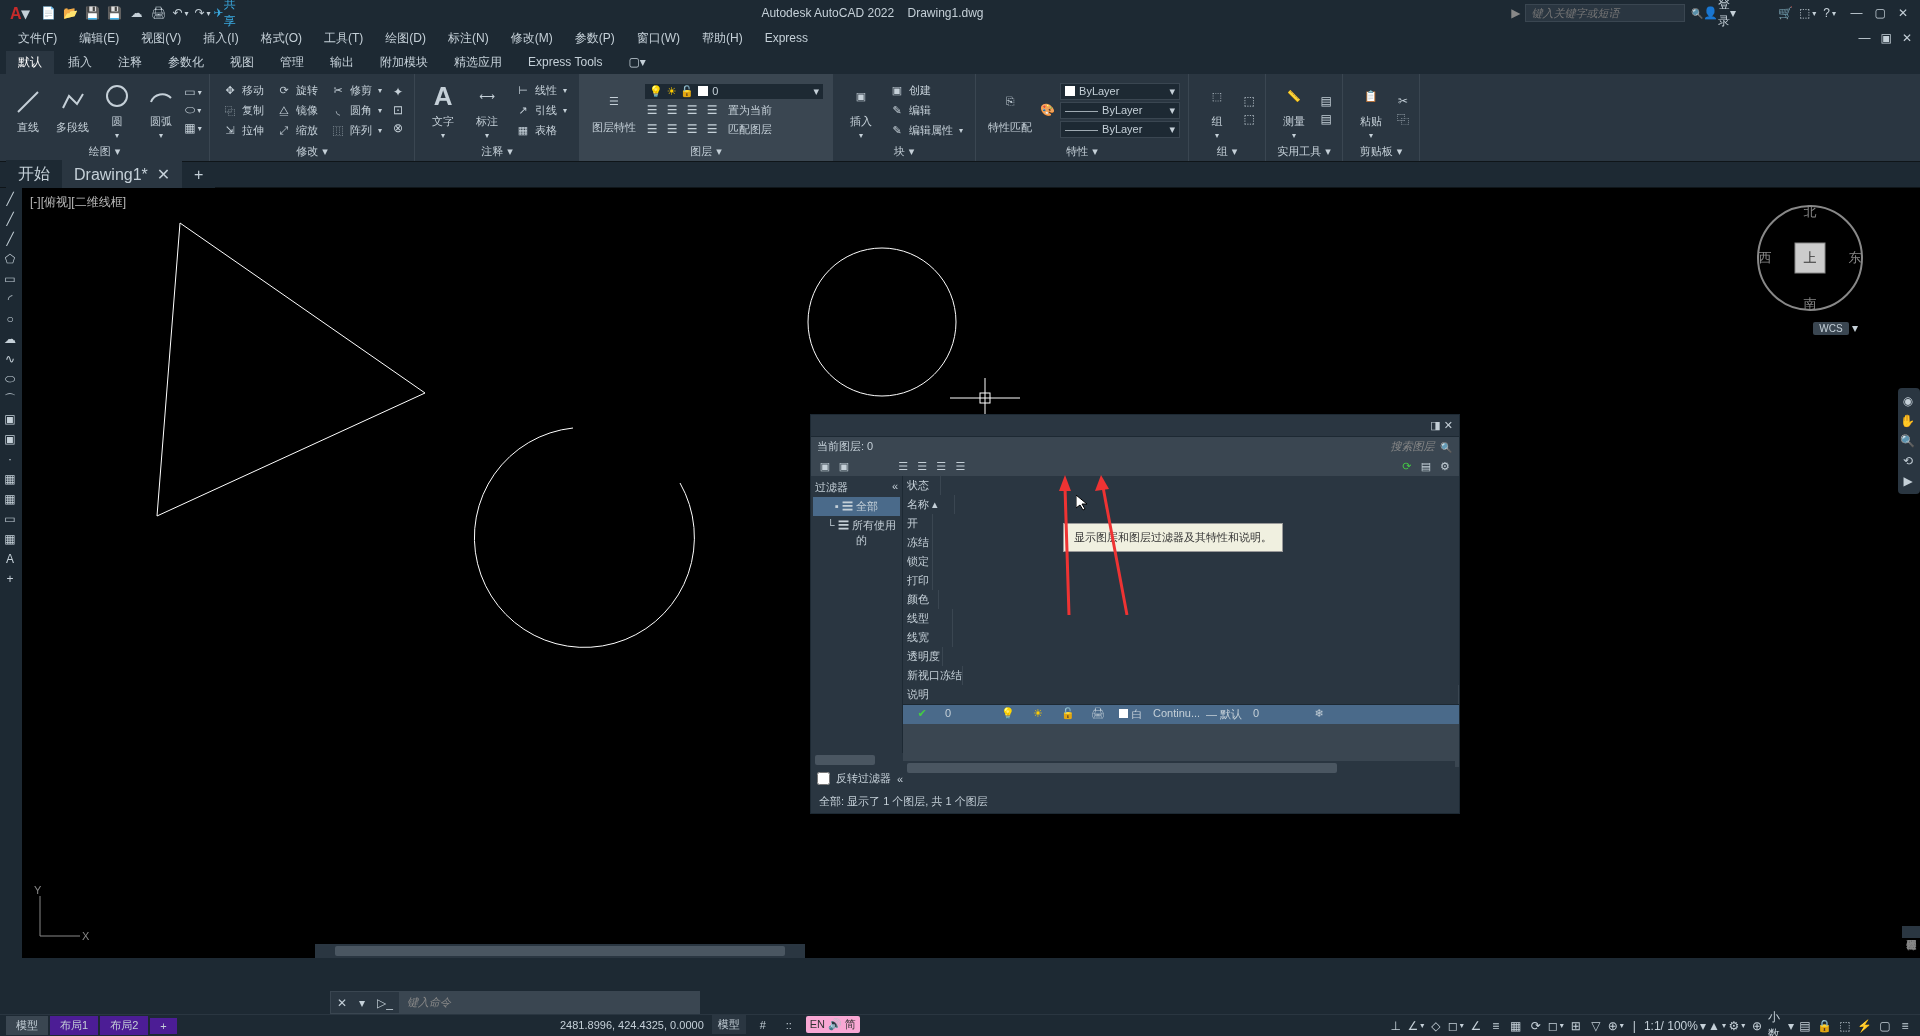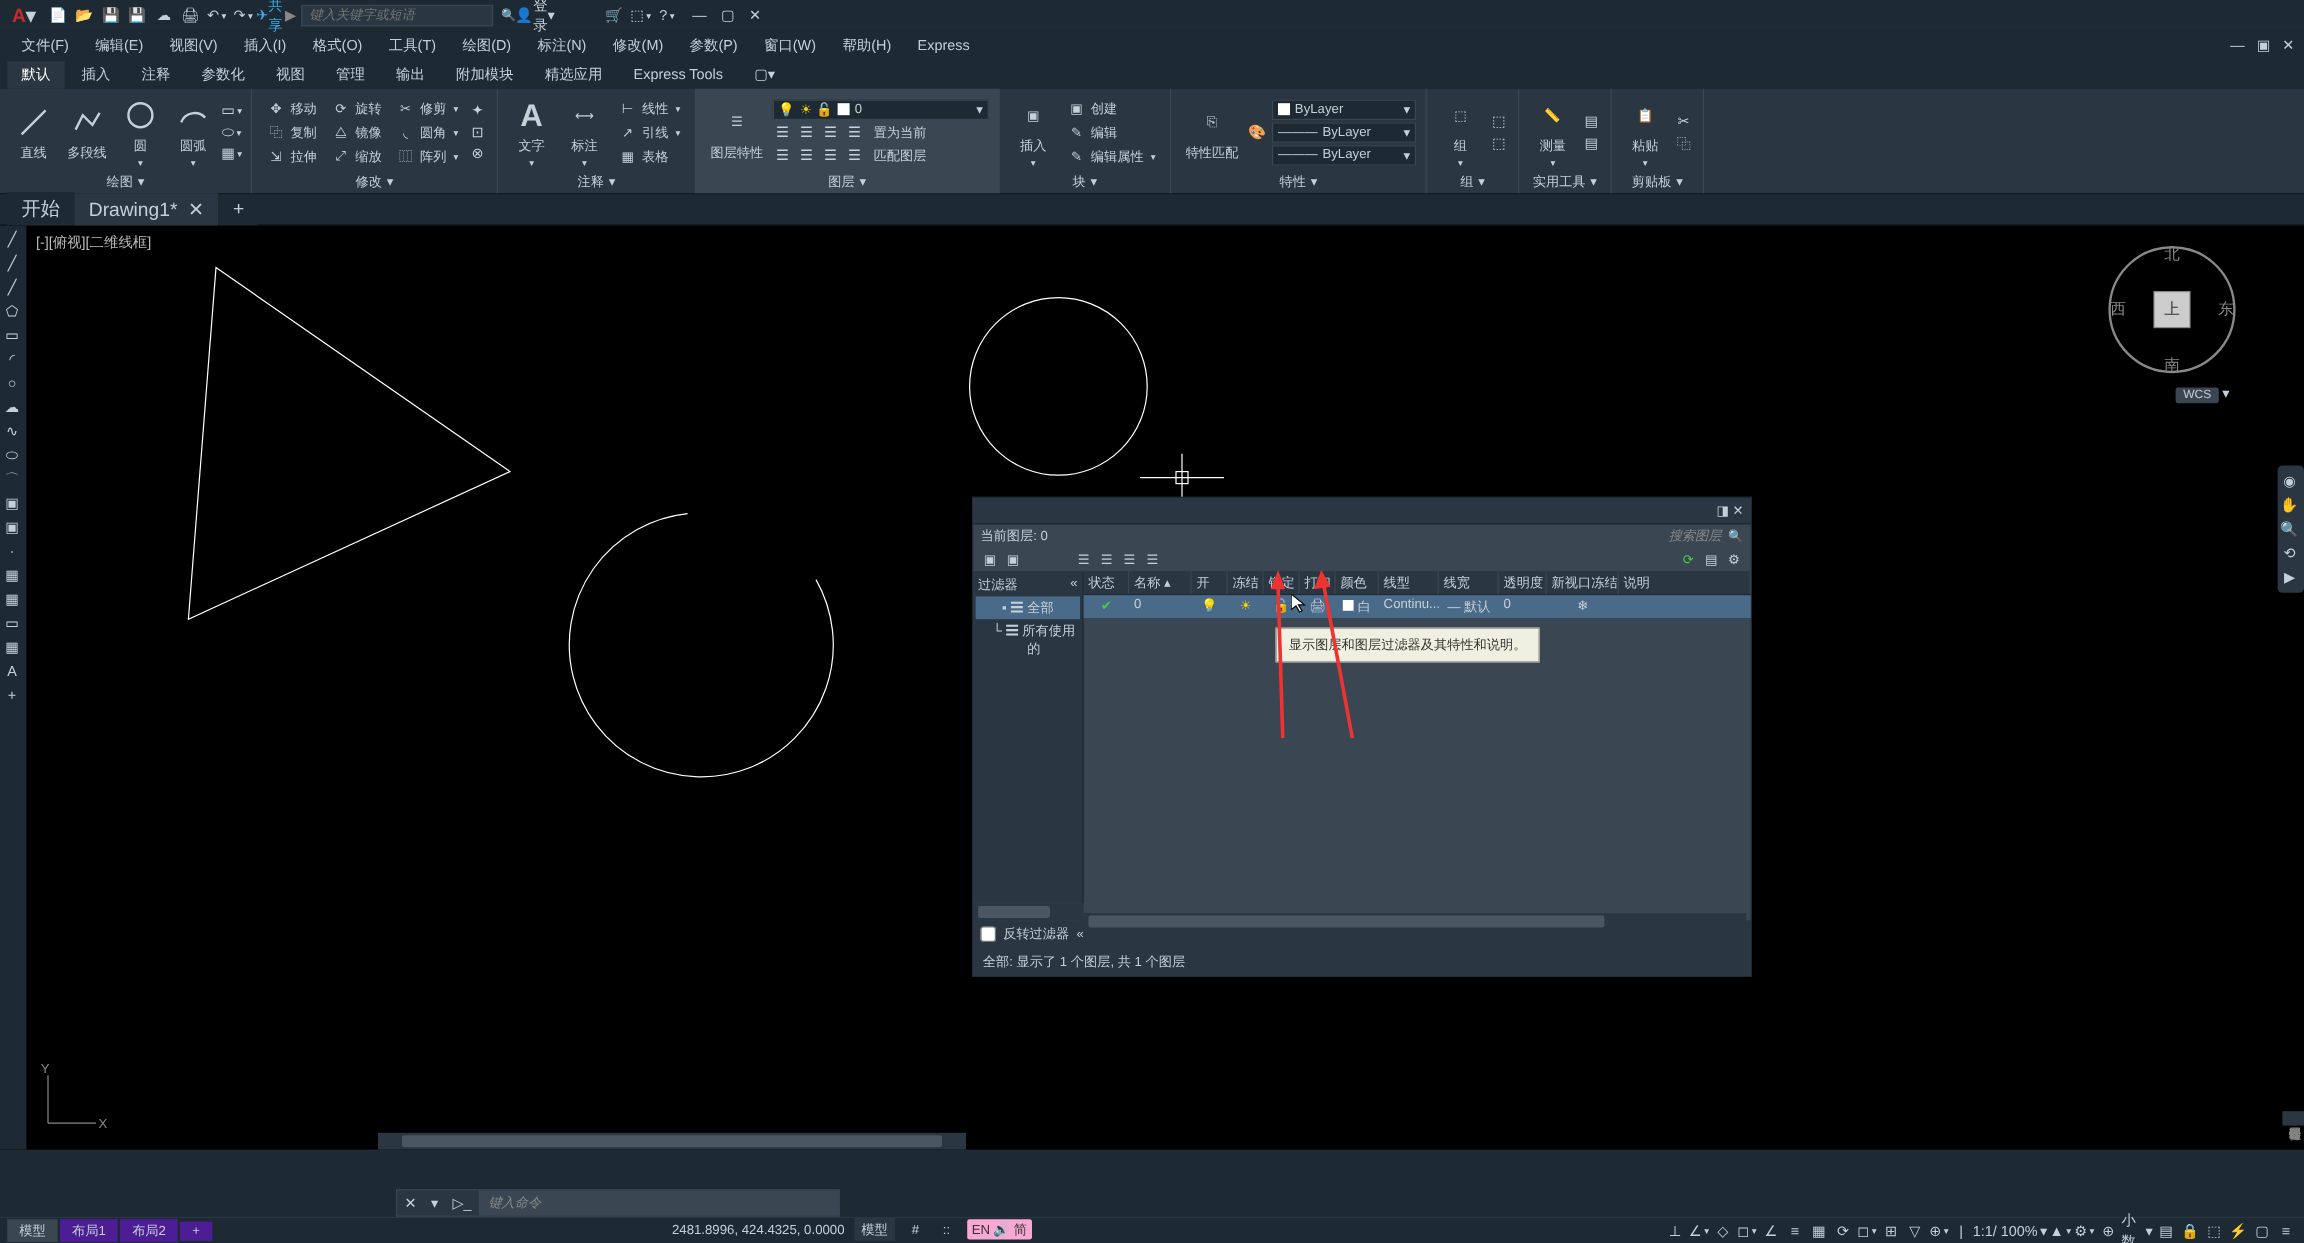--- a/index.html
+++ b/index.html
@@ -50,21 +50,21 @@
 .ucs-icon { position: absolute; bottom: 12px; left: 30px; }
 
 
 .layer-panel { position: absolute; top: 226px; left: 810px; width: 650px; height: 400px; background: #3a4651; border: 1px solid #1d2933; display: flex; flex-direction: column; font-size: 11px; }
 .lp-header { height: 22px; background: #2a3641; display: flex; align-items: center; justify-content: space-between; padding: 0 6px; border-bottom: 1px solid #1d2933; }
 .lp-title-row { display: flex; align-items: center; padding: 2px 6px; gap: 6px; }
 .lp-toolbar { display: flex; align-items: center; padding: 2px 6px; gap: 4px; justify-content: space-between; }
 .lp-body { flex: 1; display: flex; }
 .lp-tree { width: 92px; background: #2a3641; border-right: 1px solid #1d2933; padding: 2px; text-align: center; }
 .lp-grid { flex: 1; display: flex; flex-direction: column; }
-.lp-grid-head { display: flex; background: #2a3641; border-bottom: 1px solid #1d2933; }
+.lp-grid-head { display: flex; background: #2a3641; border-bottom: 1px solid #1d2933; flex-direction: column; }
 .lp-col { padding: 2px 4px; border-right: 1px solid #3a4651; font-size: 11px; white-space: nowrap; overflow: hidden; }
 .lp-row { display: flex; background: #4a6a8a; }
 .lp-row .lp-cell { padding: 2px 4px; font-size: 11px; text-align: center; overflow: hidden; }
 .lp-footer { padding: 4px 6px; background: #2a3641; display: flex; align-items: center; gap: 6px; }
 .tooltip-box { position: absolute; background: #f0f0e0; color: #333; padding: 6px 10px; border: 1px solid #999; font-size: 11px; }
 
 
 .red-arrow { position: absolute; }
 
 
@@ -93,20 +93,23 @@
   <span class="logo">A<span style="color:#c5d0d8">▾</span></span>
   <span class="qat-icon">📄</span>
   <span class="qat-icon">📂</span>
   <span class="qat-icon">💾</span>
   <span class="qat-icon">💾</span>
   <span class="qat-icon">☁</span>
   <span class="qat-icon">🖨</span>
   <span class="qat-icon drop-arrow">↶</span>
   <span class="qat-icon drop-arrow">↷</span>
   <span class="qat-icon" style="color:#3aa9e0">✈ <span>共享</span></span>
+  <div class="title-center">
+    <span>Autodesk AutoCAD 2022</span>&nbsp;&nbsp;&nbsp;&nbsp;<span>Drawing1.dwg</span>
+  </div>
   <span style="color:#888">▶</span>
   <input class="search-box" placeholder="键入关键字或短语" style="">
   <span class="qat-icon search-icon"></span>
   <span class="qat-icon">👤 <span>登录</span> ▾</span>
   <span style="width:40px"></span>
   <span class="qat-icon">🛒</span>
   <span class="qat-icon drop-arrow">⬚</span>
   <span class="qat-icon drop-arrow">?</span>
   <div class="win-controls">
     <span>—</span>

